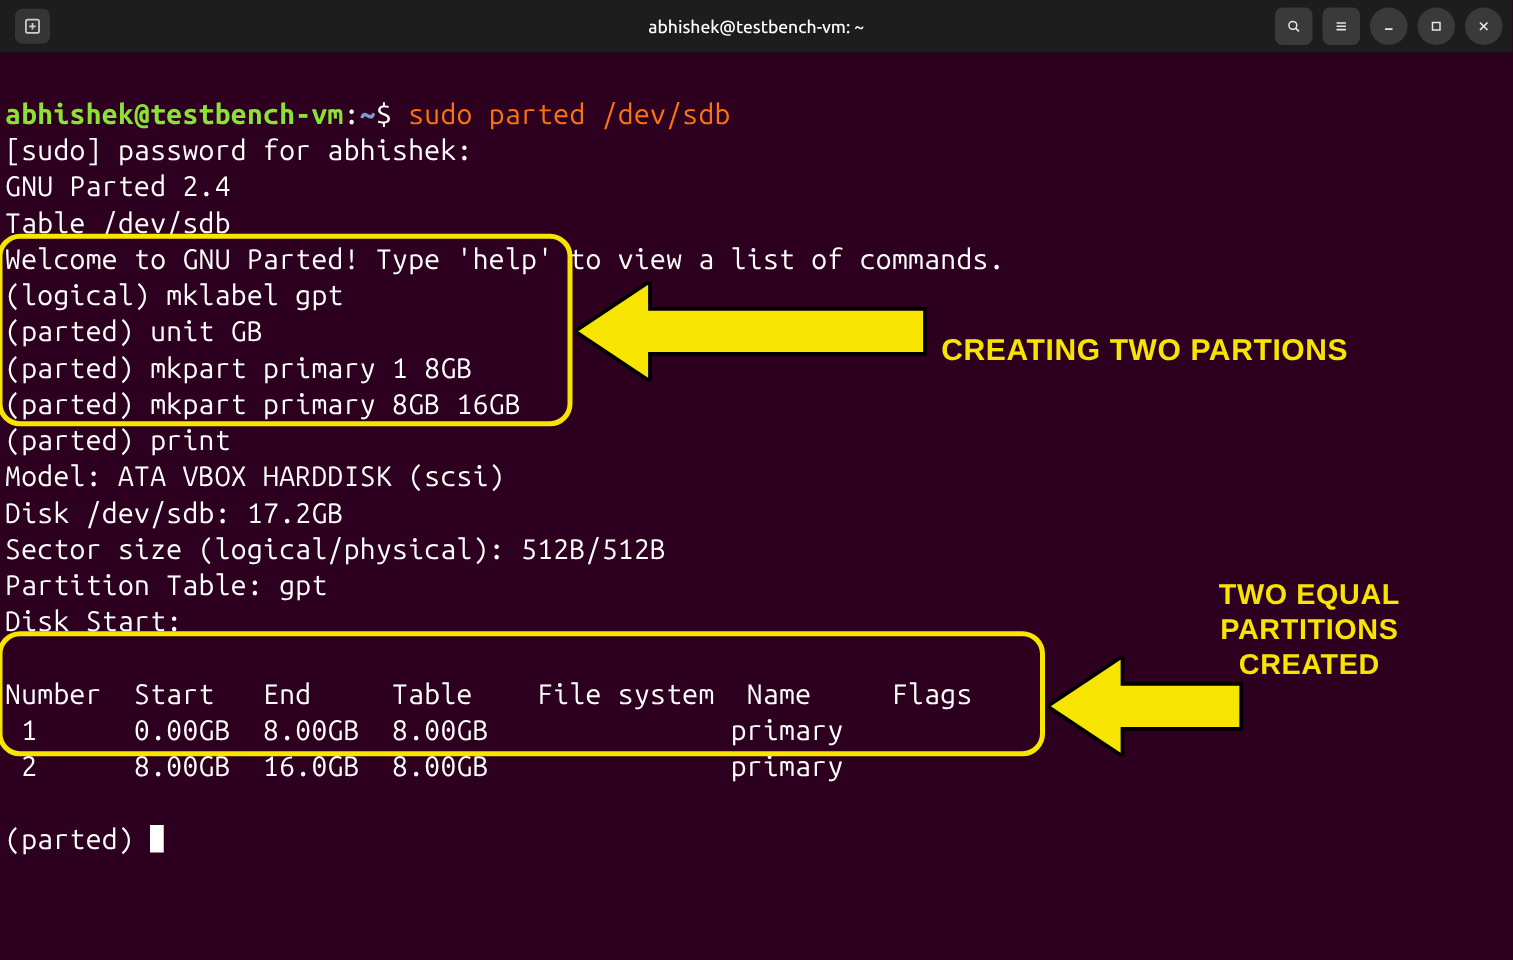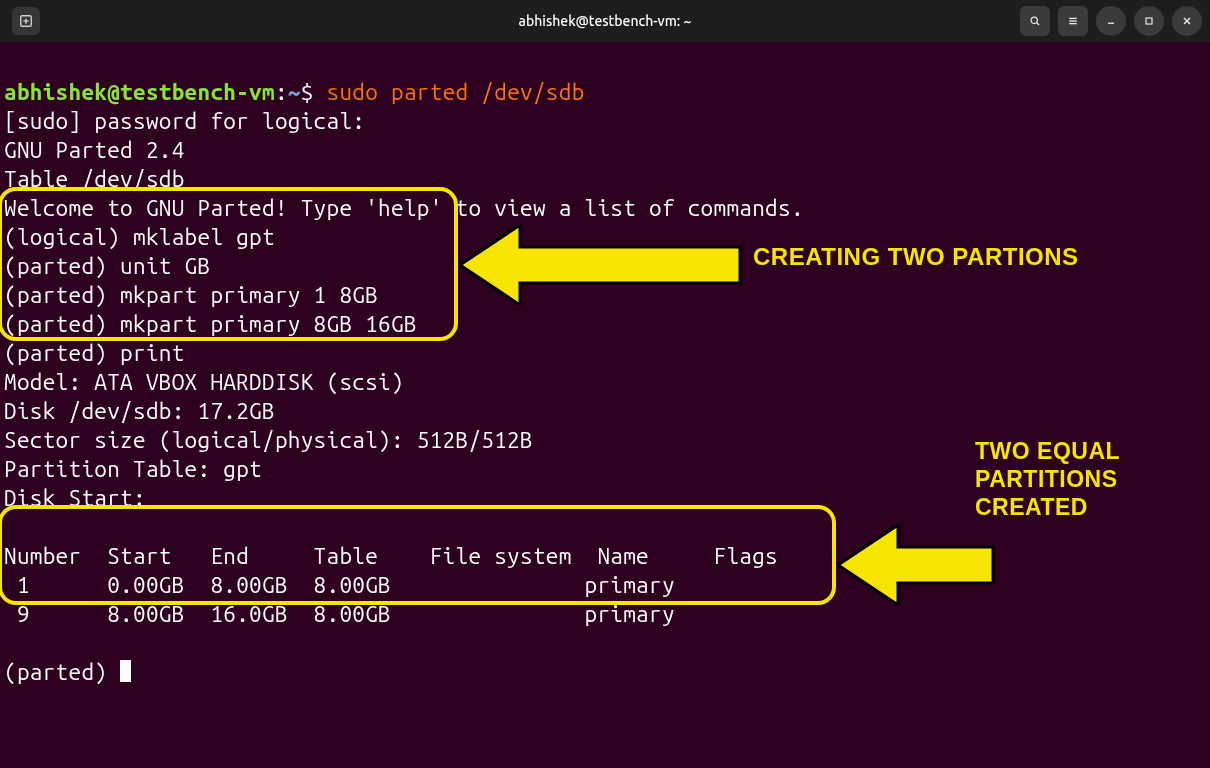--- a/index.html
+++ b/index.html
@@ -88,23 +88,24 @@
 
   
   .callout {
     position: absolute;
     color: #f7e400;
     font-family: Arial, sans-serif;
     font-weight: 900;
     font-size: 24px;
     letter-spacing: 0.5px;
     white-space: pre;
+    margin-top: 24px;
   }
   .callout.c1 { left: 753px; top: 243px; }
-  .callout.c2 { left: 975px; top: 437px; font-size: 23px; line-height: 28px; }
+  .callout.c2 { left: 975px; top: 437px; font-size: 23px; line-height: 28px; text-align: center; }
 
   
   .arrow {
     position: absolute;
   }
   .arrow svg { display: block; }
 
 </style>
 </head>
 <body>
@@ -146,38 +147,38 @@
       <svg viewBox="0 0 16 16">
         <line x1="4" y1="4" x2="12" y2="12" stroke="#e6e6e6" stroke-width="1.8"></line>
         <line x1="12" y1="4" x2="4" y2="12" stroke="#e6e6e6" stroke-width="1.8"></line>
       </svg>
     </div>
   </div>
 </div>
 
 <div class="terminal">
 <span class="prompt-user">abhishek@testbench-vm</span><span class="prompt-dollar">:</span><span class="prompt-path">~</span><span class="prompt-dollar">$</span> <span class="cmd">sudo parted /dev/sdb</span>
-<span>[sudo] password for logical:</span>
+<span>[sudo] password for abhishek:</span>
 <span>GNU Parted 2.4</span>
 <span>Table /dev/sdb</span>
 <span>Welcome to GNU Parted! Type 'help' to view a list of commands.</span>
 <span>(logical) mklabel gpt</span>
 <span>(parted) unit GB</span>
 <span>(parted) mkpart primary 1 8GB</span>
 <span>(parted) mkpart primary 8GB 16GB</span>
 <span>(parted) print</span>
 <span>Model: ATA VBOX HARDDISK (scsi)</span>
 <span>Disk /dev/sdb: 17.2GB</span>
 <span>Sector size (logical/physical): 512B/512B</span>
 <span>Partition Table: gpt</span>
 <span>Disk Start:</span>
 
 <span>Number  Start   End     Table    File system  Name     Flags</span>
 <span> 1      0.00GB  8.00GB  8.00GB               primary</span>
-<span> 9      8.00GB  16.0GB  8.00GB               primary</span>
+<span> 2      8.00GB  16.0GB  8.00GB               primary</span>
 
 <span>(parted) </span><span class="cursor"></span>
 </div>
 
 <div class="highbox box1"></div>
 <div class="highbox box2"></div>
 
 <div class="arrow" style="left:460px; top:225px;">
   <svg width="290" height="80" viewBox="0 0 290 80">
     <polygon points="0,40 60,0 60,22 280,22 280,58 60,58 60,80" fill="#f7e400" stroke="#000000" stroke-width="3"></polygon>

